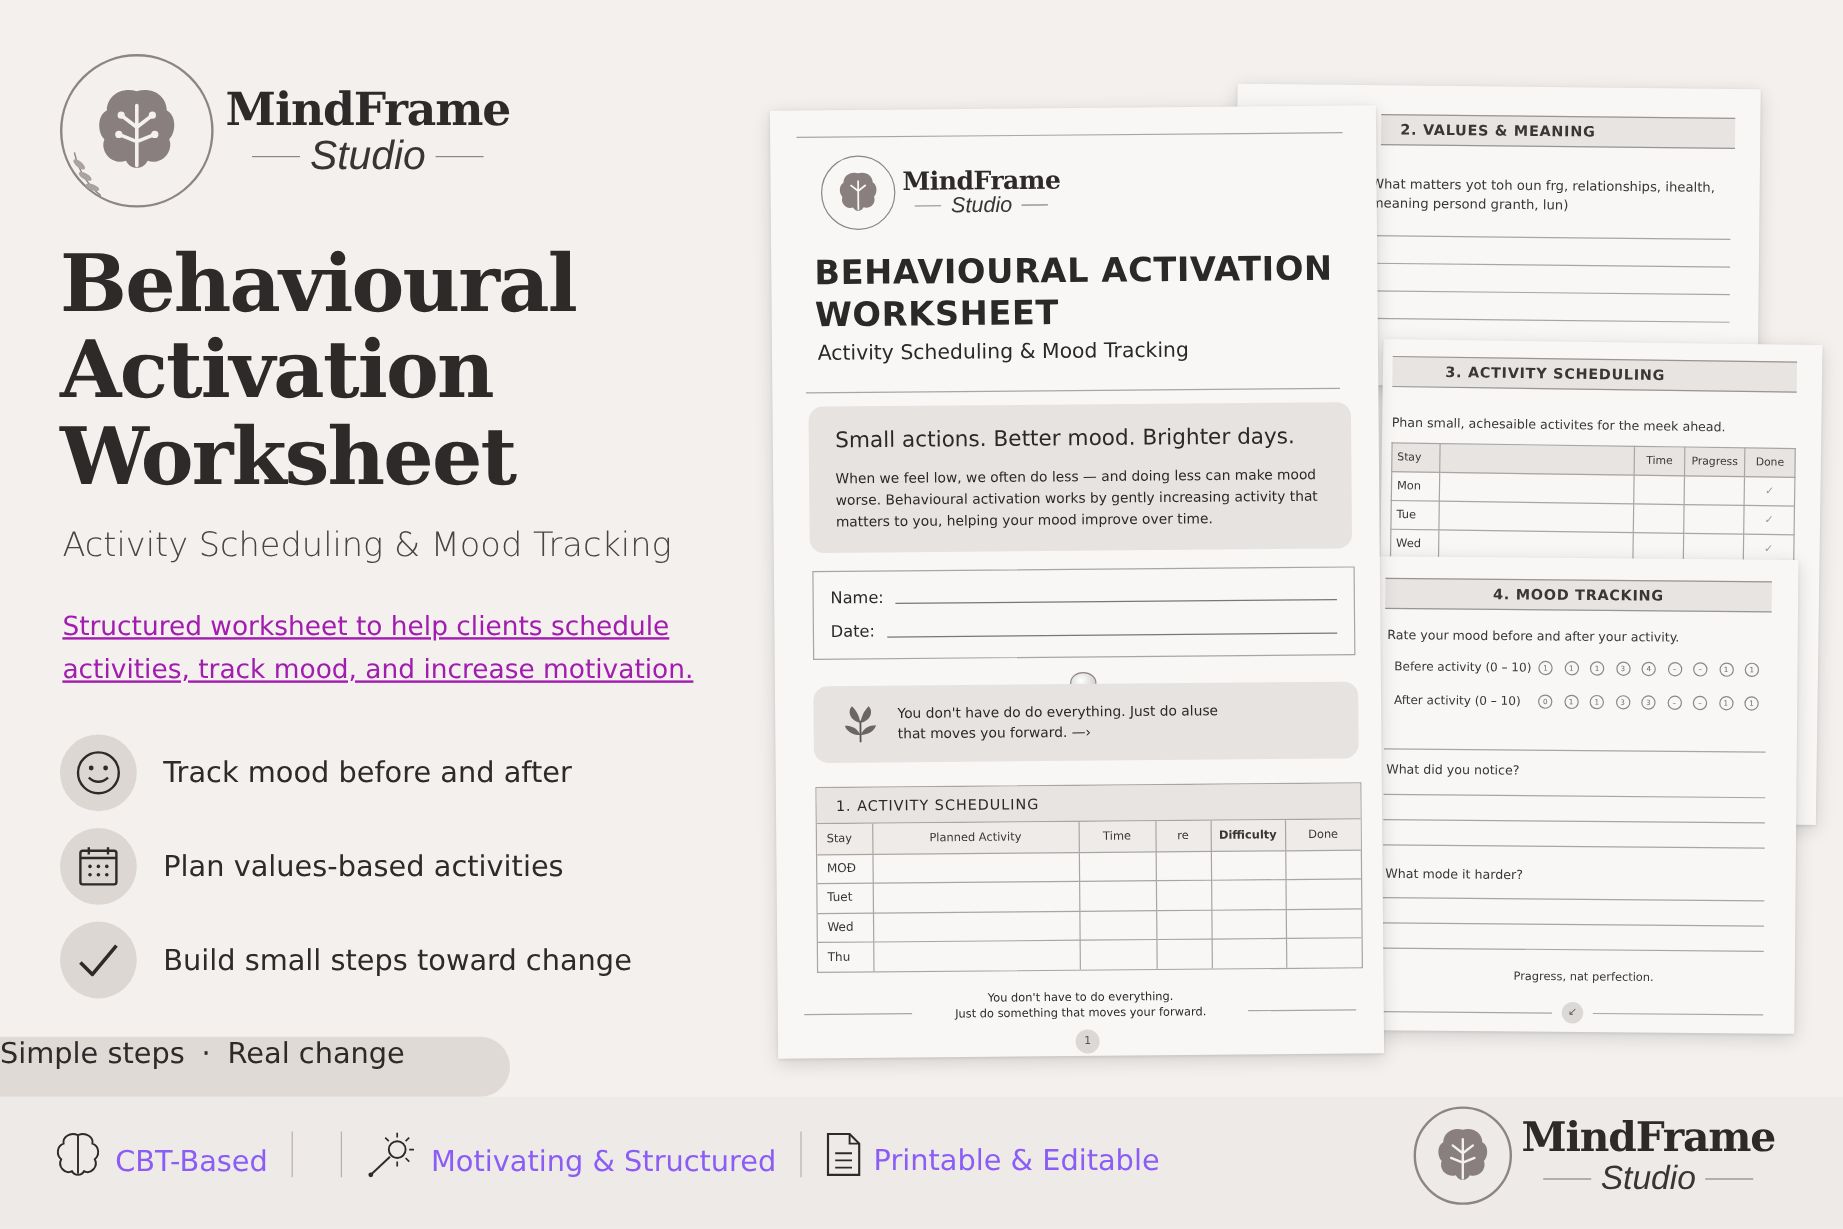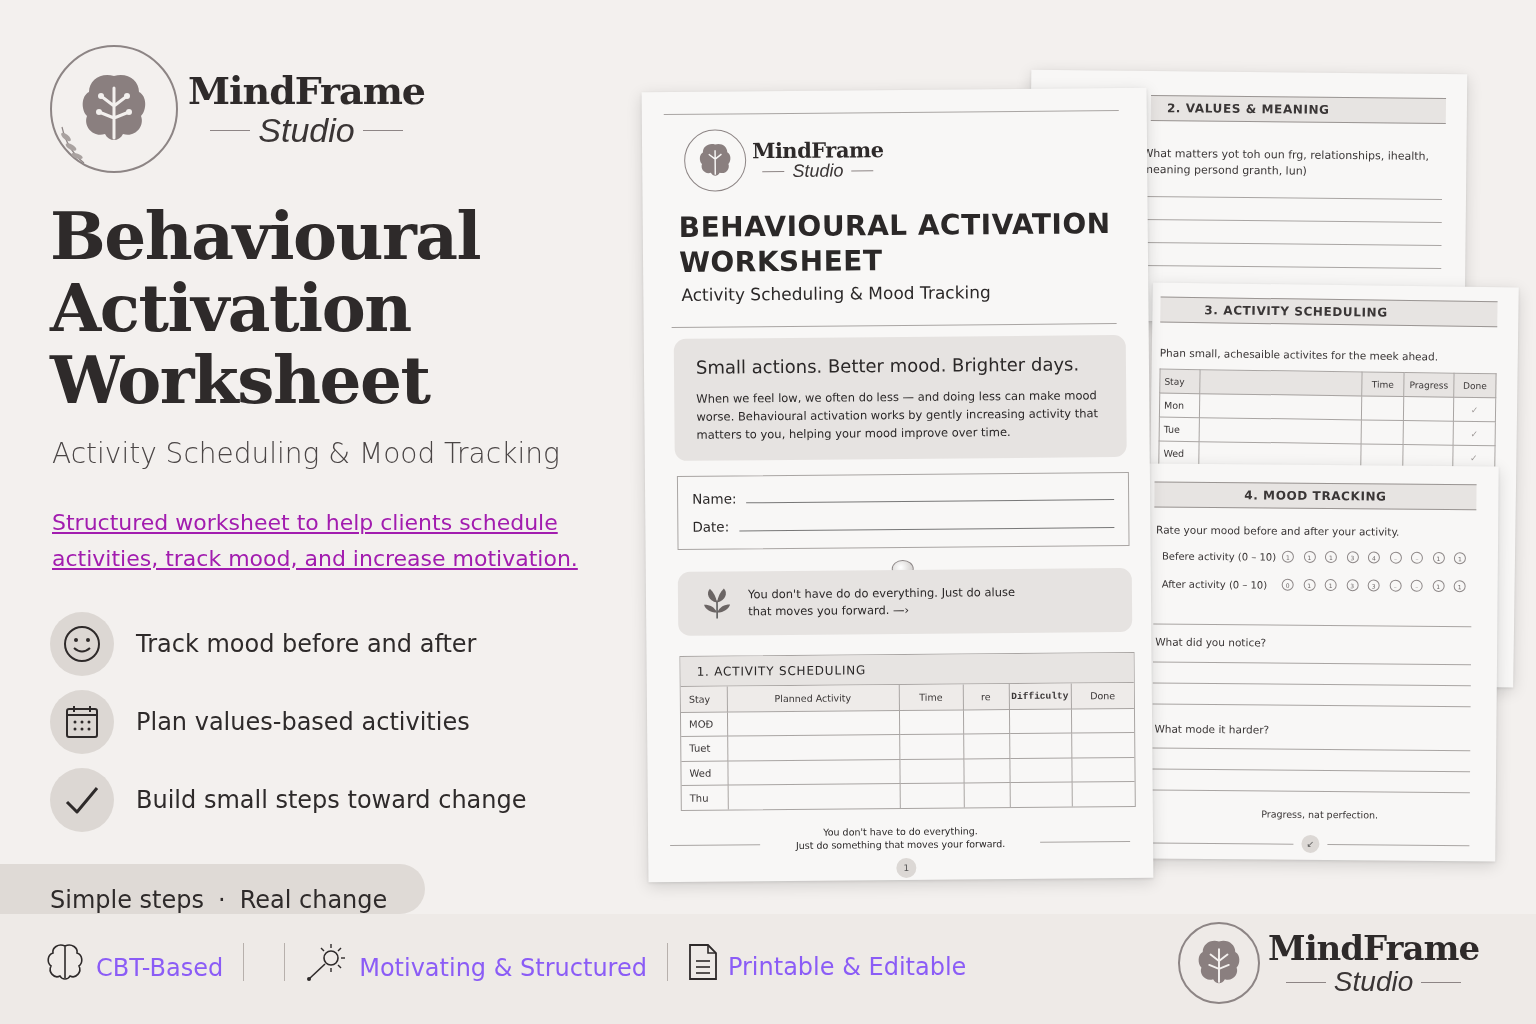--- a/index.html
+++ b/index.html
@@ -44,21 +44,21 @@
   .feature { display: flex; align-items: center; height: 78px; }
   .feature-icon {
     width: 64px; height: 64px; border-radius: 50%; background: #dcd7d3;
     display: flex; align-items: center; justify-content: center; margin-right: 22px;
   }
   .feature-label { font-size: 24px; color: #2e2a2a; }
 
   .tagline-pill {
     position: absolute; left: 0; top: 864px; width: 425px; height: 50px;
     background: #dfdad6; border-radius: 0 25px 25px 0;
-    display: flex; align-items: flex-end; padding-left: 50px;
+    display: flex; align-items: flex-start; 
     font-size: 24px; color: #2e2a2a;
   }
   .tagline-pill .dot { margin: 0 14px; }
 
   .bottom-bar {
     position: absolute; left: 0; top: 914px; width: 1536px; height: 110px;
     background: #eeeae7;
   }
   .badges {
     position: absolute; left: 44px; top: 942px; display: flex; align-items: center;
@@ -153,21 +153,21 @@
     position: absolute; left: 32px; top: 480px; width: 454px; height: 64px;
     background: #e6e3e1; border-radius: 12px; display: flex; align-items: center; padding-left: 24px;
   }
   .quote-text { font-size: 11.5px; line-height: 17px; color: #2b2828; margin-left: 16px; }
   .sched {
     position: absolute; left: 33px; top: 564px; width: 455px; border: 1px solid #a9a5a3;
   }
   .sched-title { background: #e7e4e2; height: 30px; display: flex; align-items: center; padding-left: 16px; font-size: 12px; letter-spacing: 0.8px; color: #2b2828; border-bottom: 1px solid #a9a5a3; }
   .sched-table { width: 100%; border-collapse: collapse; font-size: 10px; color: #3a3636; }
   .sched-table th { background: #eeebe9; font-weight: normal; height: 25px; border-right: 1px solid #a9a5a3; border-bottom: 1px solid #a9a5a3; font-size: 9.5px; }
-  .sched-table th.bold { font-weight: bold; font-family: Liberation Mono, monospace; }
+  .sched-table th.bold { font-weight: bold; }
   .sched-table td { height: 24.5px; border-right: 1px solid #a9a5a3; border-bottom: 1px solid #a9a5a3; padding-left: 8px; }
   .sched-table tr:last-child td { border-bottom: none; }
   .sched-table th:last-child, .sched-table td:last-child { border-right: none; }
   .main-foot { position: absolute; left: 0; width: 505px; top: 735px; text-align: center; font-size: 9.5px; line-height: 13px; color: #2b2828; }
   .main-foot-rule { position: absolute; left: 22px; top: 753px; width: 460px; display: flex; align-items: center; }
   .main-foot-rule .line { flex: 1; }
   .main-foot-rule .gap { width: 280px; }
   .page-num { position: absolute; left: 248px; top: 768px; width: 20px; height: 20px; border-radius: 50%; background: #dcd8d5; font-size: 9px; display: flex; align-items: center; justify-content: center; color: #555; }
 </style>
 </head>

